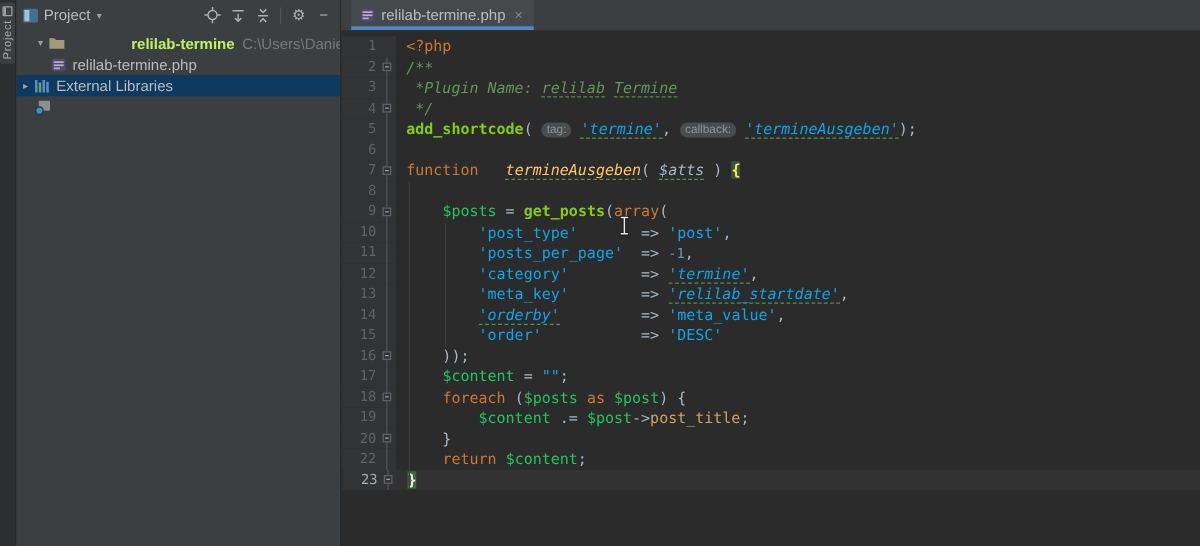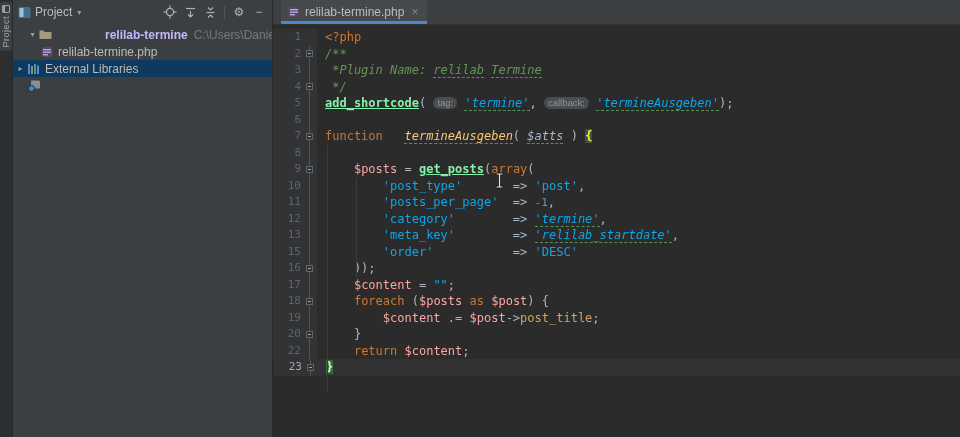--- a/index.html
+++ b/index.html
@@ -29,21 +29,21 @@
   .ph-sep { width:1px; height:13px; background:#515355; margin:0 2px; }
   .glyph { font-size:12px; line-height:1; color:#AFB1B3; }
 
   .tree { flex:1; padding-top:2px; }
   .tree-row { height:17px; display:flex; align-items:center; white-space:nowrap;
               overflow:hidden; font-size:12px; color:#BBBBBB; }
   .tree-row.selected { background:#0E3A5F; }
   .tr-chev { width:11px; font-size:8px; color:#9DA0A3; text-align:center; flex:none; }
   .tr-ico { width:15px; height:13px; flex:none; display:flex; align-items:center; justify-content:center; }
   .tr-label { margin-left:4px; }
-  .tr-label.bold { font-weight:bold; color:#c4b5fd;padding-left:48px; }
+  .tr-label.bold { font-weight:bold; color:#bef264;padding-left:48px; }
   .tr-path { margin-left:6px; color:#787878; }
 
   
   .editor { flex:1; display:flex; flex-direction:column; min-width:0; }
   .tabbar { height:25px; background:#3C3F41; border-bottom:1px solid #323232;
             display:flex; align-items:flex-end; padding-left:8px; flex:none; }
   .tab { position:relative; height:24px; display:flex; align-items:center; gap:5px;
          padding:0 9px 0 7px; background:#45494C; }
   .tab::after { content:""; position:absolute; left:0; right:0; bottom:0; height:3px; background:#4A88C7; }
   .tab-label { font-size:12px; color:#BBBBBB; }
@@ -60,24 +60,24 @@
   .fold-box { position:absolute; left:5px; top:4.5px; width:7px; height:7px;
               border:1px solid #606366; background:#313335; }
   .fold-box::after { content:""; position:absolute; left:1px; right:1px; top:2px; height:1px; background:#9DA0A3; }
   .code-text { flex:1; white-space:pre; font-size:12px; color:#A9B7C6; padding-left:8px; }
   .caret .code-text { background:#323232; }
 
   .tok.d   { color:#A9B7C6; }
   .tok.kw  { color:#CC7832;text-align:center; }
   .tok.str { color:#0ea5e9; }
   .tok.com { color:#629755; font-style:italic; }
-  .tok.var { color:#fca5a5; }
+  .tok.var { color:#22c55e; }
   .tok.num { color:#6897BB; }
   .tok.fn  { color:#FFC66D; }
-  .tok.fnb { color:#86efac; font-weight:bold;text-decoration:underline; }
+  .tok.fnb { color:#84cc16; font-weight:bold; }
   .tok.prop{ color:#D0A45F; }
   .tok.u   { border-bottom:1px dashed #50924F;font-style:italic; }
   .tok.bopen  { color:#FFEF28; background:#3B514D; font-weight:bold; }
   .tok.bclose { color:#EDEDED; background:#3A6B35; font-weight:bold; }
   .tok.badge { display:inline-block; background:#4A4D4F; color:#8F9395; border-radius:6px;
                padding:0 4px; font-size:9.5px; line-height:12px; height:12px;
                font-family:"Liberation Sans", sans-serif; transform:translateY(-1px); }
 
   .guide { position:absolute; width:1px; background:#3A3D3F; }
   .cursor { position:absolute; left:494px; top:172px; z-index:9; }
@@ -284,20 +284,27 @@
           </div>
           <div class="code-row">
             <div class="gut">
               <span class="num">13</span>
               <span class="fold fl"></span>
             </div>
             <div class="code-text"><span class="tok d">        </span><span class="tok str">'meta_key'</span><span class="tok d">        </span><span class="tok d">=&gt; </span><span class="tok str u">'relilab_startdate'</span><span class="tok d">,</span></div>
           </div>
           <div class="code-row">
             <div class="gut">
+              <span class="num">14</span>
+              <span class="fold fl"></span>
+            </div>
+            <div class="code-text"><span class="tok d">        </span><span class="tok str u">'orderby'</span><span class="tok d">         </span><span class="tok d">=&gt; </span><span class="tok str">'meta_value'</span><span class="tok d">,</span></div>
+          </div>
+          <div class="code-row">
+            <div class="gut">
               <span class="num">15</span>
               <span class="fold fl"></span>
             </div>
             <div class="code-text"><span class="tok d">        </span><span class="tok str">'order'</span><span class="tok d">           </span><span class="tok d">=&gt; </span><span class="tok str">'DESC'</span></div>
           </div>
           <div class="code-row">
             <div class="gut">
               <span class="num">16</span>
               <span class="fold fl">
                 <span class="fold-box"></span>

